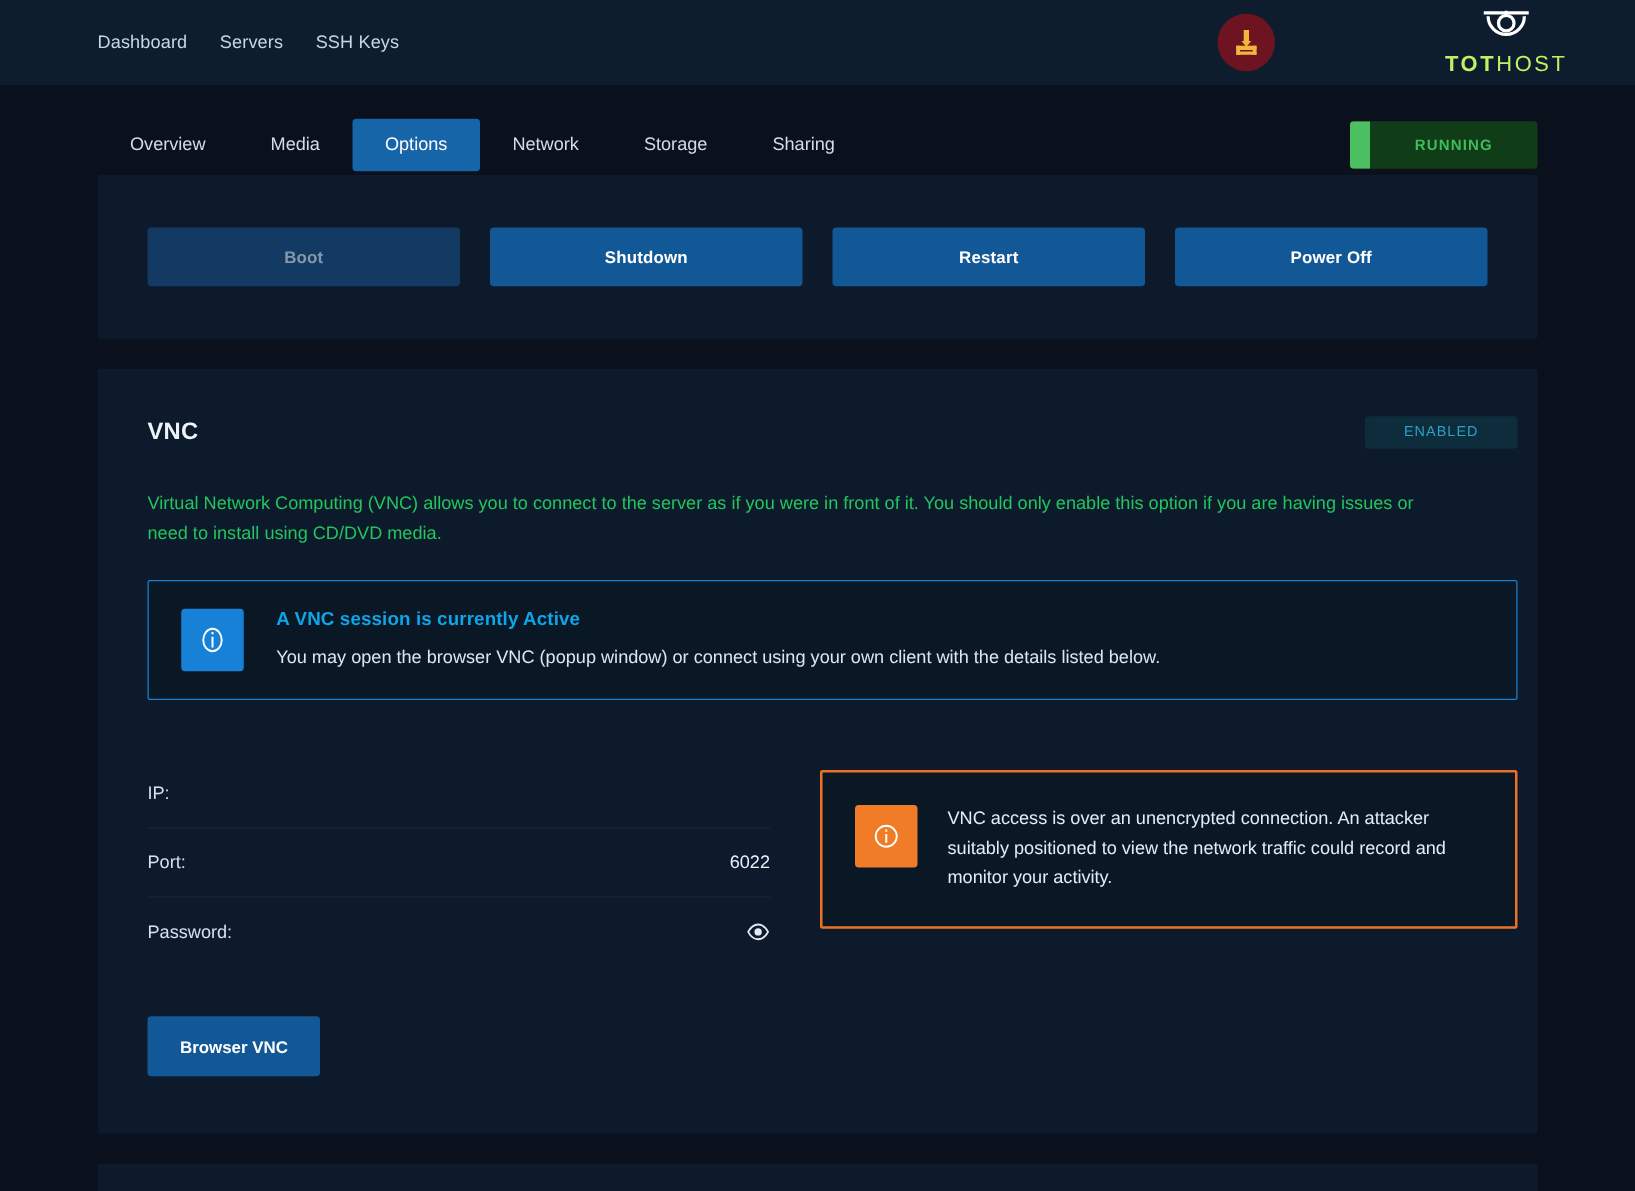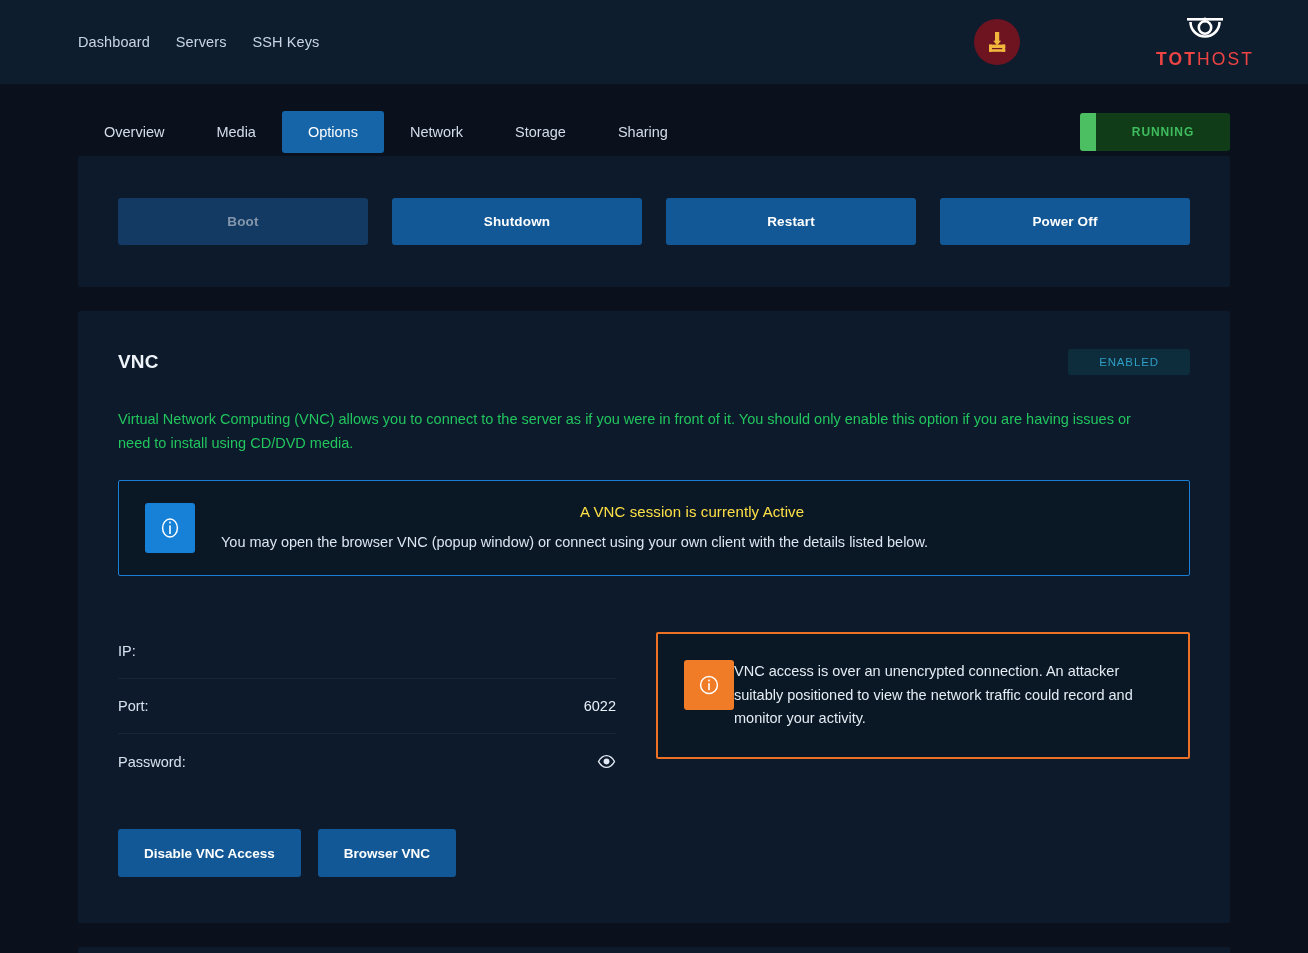--- a/index.html
+++ b/index.html
@@ -14,21 +14,21 @@
   body {
     background: #0a111c;
     font-family: "Liberation Sans", "DejaVu Sans", sans-serif;
     color: #e6edf5;
     -webkit-font-smoothing: antialiased;
   }
 
   
   .topbar {
     position: relative;
-    height: 84px;
+    height: 68px;
     background: #0e1d2e;
     display: flex;
     align-items: center;
     padding: 0 54px 0 78px;
   }
 
   .topnav {
     display: flex;
     align-items: center;
     gap: 26px;
@@ -64,21 +64,21 @@
   .brand {
     display: flex;
     flex-direction: column;
     align-items: center;
     gap: 3px;
   }
   .brand-wordmark {
     font-size: 17.5px;
     letter-spacing: 2.1px;
     line-height: 1;
-    color: #ef4444;
+    color: #bef264;
     white-space: nowrap;
   }
   .brand-wordmark .tot { font-weight: 700; }
   .brand-wordmark .host { font-weight: 400; }
 
   
   .page {
     padding: 0 78px;
   }
 
@@ -161,21 +161,21 @@
     justify-content: center;
   }
   .btn.disabled {
     background: #123a63;
     color: #8496ab;
     cursor: default;
   }
 
   
   .vnc-card {
-    padding: 38px 40px 46px 40px;
+    padding: 38px 16px 46px 40px;
   }
 
   .vnc-head {
     display: flex;
     align-items: center;
     margin-bottom: 32px;
   }
   .vnc-title {
     font-size: 19px;
     font-weight: 700;
@@ -222,25 +222,24 @@
     height: 50px;
     border-radius: 3px;
     background: #1781d8;
     display: flex;
     align-items: center;
     justify-content: center;
   }
   .alert-body { flex: 1; }
   .alert-title {
     font-size: 15px;
-    font-weight: 400;
-    color: #fde047;
+    font-weight: 700;
+    color: #0ea5e9;
     margin-bottom: 12px;
     letter-spacing: 0.1px;
-    text-align: center;
   }
   .alert-text {
     font-size: 14.5px;
     color: #dce6f1;
     line-height: 21px;
   }
 
   
   .detail-row {
     display: flex;
@@ -278,20 +277,21 @@
     display: flex;
     align-items: center;
     line-height: 0;
   }
 
   
   .warn {
     flex: 1;
     display: flex;
     align-items: flex-start;
+    gap: 24px;
     border: 2px solid #ed7124;
     background: #0a1724;
     border-radius: 2px;
     padding: 26px 28px 26px 26px;
     margin-top: 8px;
   }
   .warn-icon {
     flex: 0 0 auto;
     width: 50px;
     height: 50px;
@@ -448,21 +448,20 @@
             <rect x="11.2" y="6.6" width="1.6" height="1.8" fill="#ffffff"></rect>
             <rect x="11.2" y="10.2" width="1.6" height="7" fill="#ffffff"></rect>
           </svg>
         </div>
         <div class="warn-text">VNC access is over an unencrypted connection. An attacker suitably positioned to view the network traffic could record and monitor your activity.</div>
       </div>
 
     </div>
 
     <div class="vnc-actions">
-      <button class="action-btn">Disable VNC Access</button>
       <button class="action-btn">Browser VNC</button>
     </div>
 
   </div>
 
   <div class="next-card-peek"></div>
 
 </div>
 
 </body></html>

